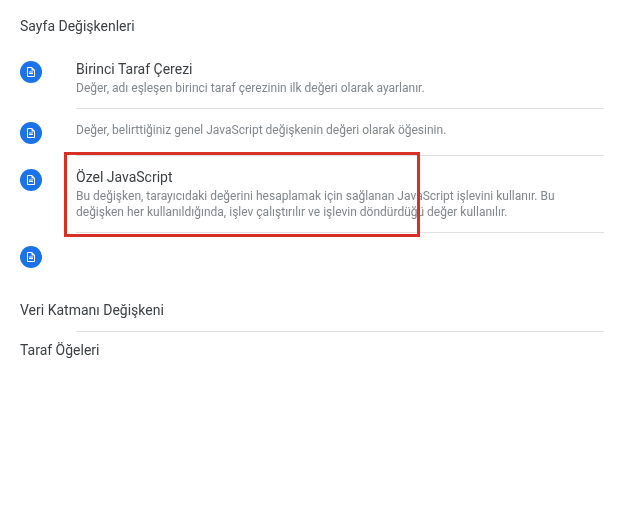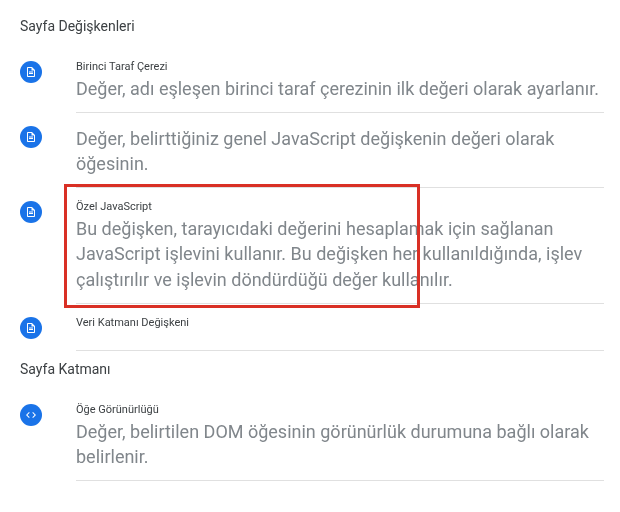--- a/index.html
+++ b/index.html
@@ -18,47 +18,47 @@
   }
   .item-list { }
   .item {
     display: flex;
     align-items: flex-start;
     padding: 12px 0 12px 0;
     border-bottom: 1px solid #e0e0e0;
     cursor: pointer;
     position: relative;
   }
-  .item:last-child { border-bottom: none; }
+  .item:last-child { border-bottom: none; flex-direction: column; }
   .icon-wrap {
     flex: 0 0 56px;
     display: flex;
     justify-content: flex-start;
     align-items: flex-start;
     padding-top: 1px;
   }
   .icon-circle {
     width: 22px;
     height: 22px;
     border-radius: 50%;
     background: #1a73e8;
     display: flex;
     align-items: center;
     justify-content: center;
   }
   .icon-circle svg { width: 12px; height: 12px; fill: #fff; }
   .item-body { flex: 1; padding-right: 16px; }
   .item-title {
-    font-size: 11px;
+    font-size: 14px;
     color: #3c4043;
     font-weight: 400;
     line-height: 1.35;
   }
   .item-desc {
-    font-size: 18px;
+    font-size: 12px;
     color: #80868b;
     line-height: 1.4;
     margin-top: 1px;
   }
   .section { }
   .highlight-box {
     position: absolute;
     border: 3px solid #d93025;
     pointer-events: none;
   }
@@ -131,31 +131,17 @@
             </div>
           </div>
           <div class="item-body">
             <div class="item-title">Veri Katmanı Değişkeni</div>
           </div>
           <div class="divider"></div>
         </div>
       </div>
     </div>
     <div class="section">
-      <div class="section-title">Sayfa Katmanı</div>
+      <div class="section-title">Taraf Öğeleri</div>
       <div class="item-list">
-        <div class="item">
-          <div class="icon-wrap">
-            <div class="icon-circle">
-              <svg viewBox="0 0 24 24">
-                <path d="M9.4 16.6 4.8 12l4.6-4.6L8 6l-6 6 6 6 1.4-1.4zm5.2 0 4.6-4.6-4.6-4.6L16 6l6 6-6 6-1.4-1.4z"></path>
-              </svg>
-            </div>
-          </div>
-          <div class="item-body">
-            <div class="item-title">Öğe Görünürlüğü</div>
-            <div class="item-desc">Değer, belirtilen DOM öğesinin görünürlük durumuna bağlı olarak belirlenir.</div>
-          </div>
-          <div class="divider"></div>
-        </div>
       </div>
     </div>
   </div>
 
 </body></html>

